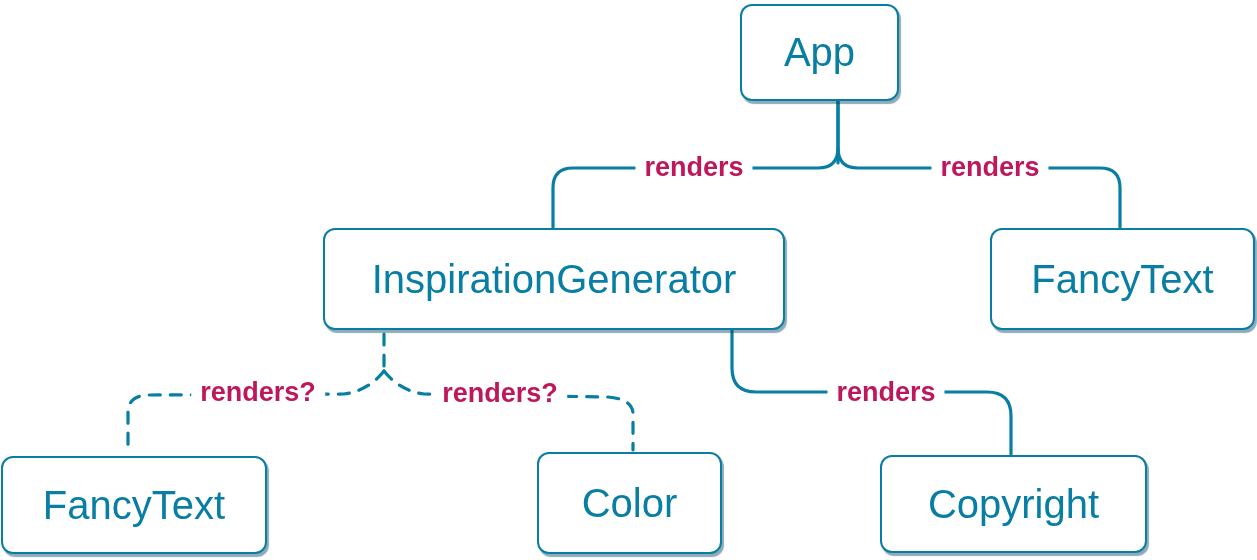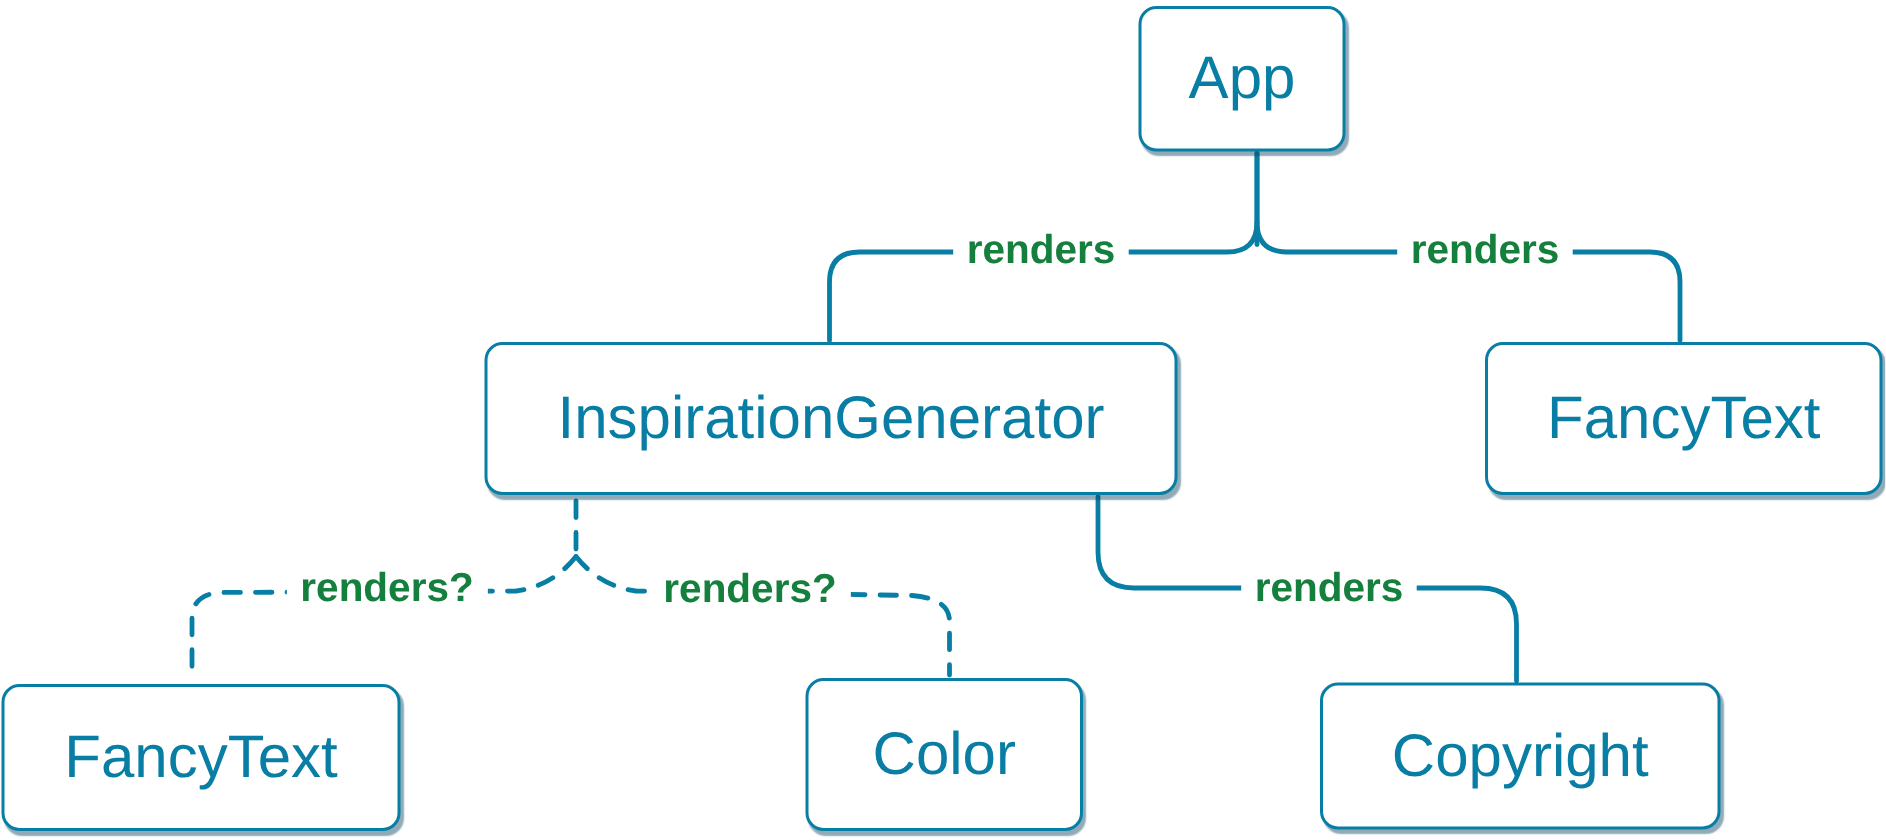--- a/index.html
+++ b/index.html
@@ -20,21 +20,21 @@
     left: 0;
     top: 0;
     z-index: 0;
   }
   .edge-label {
     position: absolute;
     transform: translate(-50%, -50%);
     z-index: 1;
     background: #ffffff;
     padding: 2px 9px;
-    color: #15803d;
+    color: #be185d;
     font-size: 27px;
     font-weight: 700;
     white-space: nowrap;
     line-height: 1;
   }
   .node {
     position: absolute;
     z-index: 2;
     box-sizing: border-box;
     background: #ffffff;
@@ -42,21 +42,21 @@
     border-radius: 12px;
     box-shadow: 2px 3px 1px rgba(9, 69, 95, 0.45);
     display: flex;
     align-items: center;
     justify-content: center;
     color: #087ea4;
     font-size: 40px;
     font-weight: 500;
     white-space: nowrap;
   }
-  .n-app            { left: 759px; top: 4px;   width: 138px; height: 97px;  }
+  .n-app            { left: 740px; top: 4px;   width: 159px; height: 97px;  }
   .n-inspiration    { left: 323px; top: 228px; width: 462px; height: 102px; }
   .n-fancytext-top  { left: 990px; top: 228px; width: 265px; height: 102px; }
   .n-fancytext-bot  { left: 1px;   top: 456px; width: 266px; height: 98px;  }
   .n-color          { left: 537px; top: 452px; width: 185px; height: 102px; }
   .n-copyright      { left: 880px; top: 455px; width: 267px; height: 98px;  }
   .el-1 { left: 694px;  top: 167px; }
   .el-2 { left: 990px;  top: 167px; }
   .el-3 { left: 258px;  top: 392px; }
   .el-4 { left: 500px;  top: 393px; }
   .el-5 { left: 886px;  top: 392px; }

